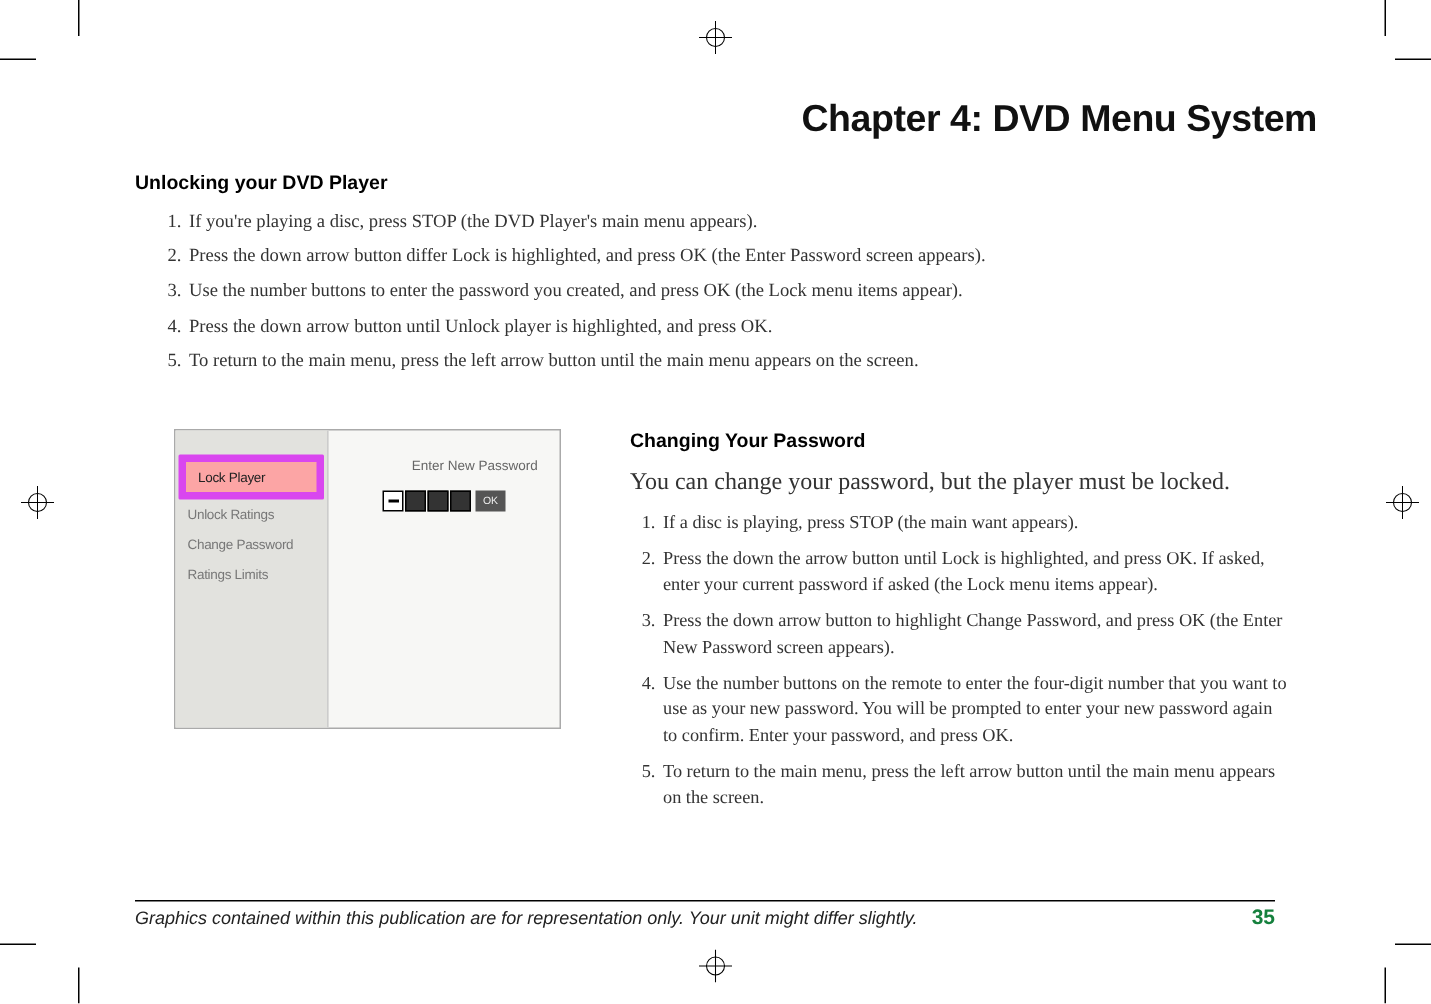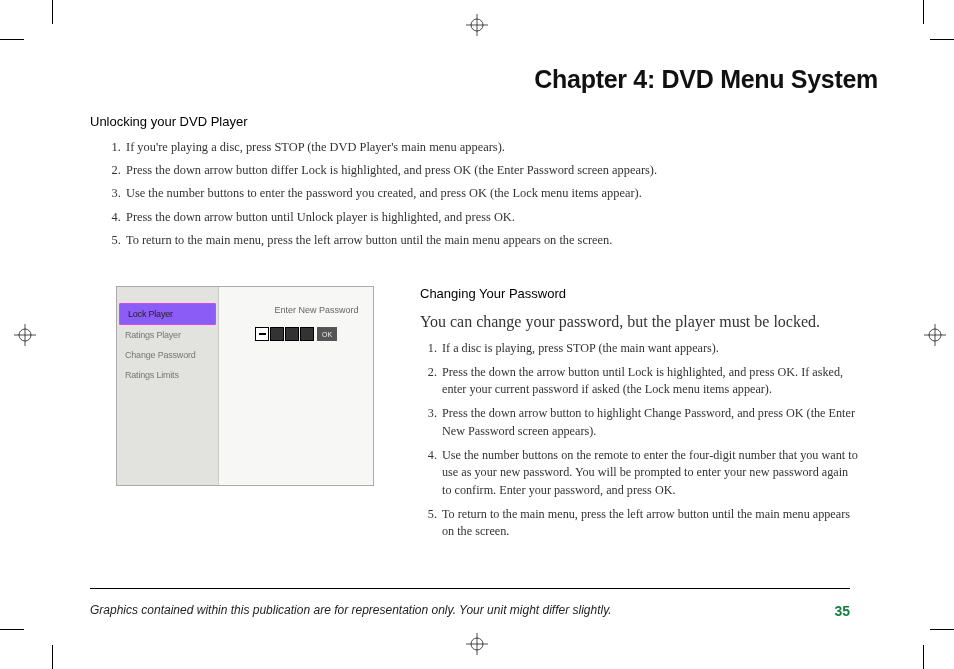--- a/index.html
+++ b/index.html
@@ -36,21 +36,21 @@
       font-family: 'Arial Narrow', Arial, sans-serif;
       font-weight: bold;
       font-size: 25px;
       text-align: right;
       letter-spacing: -0.3px;
       margin-bottom: 20px;
       color: #111;
     }
     .section-h {
       font-family: 'Arial Narrow', Arial, sans-serif;
-      font-weight: normal;
+      font-weight: bold;
       font-size: 13px;
       margin-bottom: 9px;
       color: #000;
     }
     ol.main-list {
       list-style: decimal;
       margin-left: 34px;
       font-size: 12.4px;
       line-height: 1.55;
       color: #333;
@@ -79,23 +79,23 @@
       padding-top: 16px;
     }
     .menu-item {
       font-family: Arial, sans-serif;
       font-size: 9px;
       padding: 5px 8px;
       color: #777;
       letter-spacing: -0.2px;
     }
     .menu-item.selected {
-      background: #8b5cf6;
+      background: #fca5a5;
       color: #222;
-      border: 1px solid #d946ef;
+      border: 5px solid #d946ef;
       margin: 0 2px;
       border-radius: 1px;
     }
     .menu-main {
       flex: 1;
       padding-top: 18px;
       text-align: center;
     }
     .enter-pw-label {
       font-family: Arial, sans-serif;
@@ -151,24 +151,24 @@
       color: #333;
     }
     .right-col ol li { margin-bottom: 6px; padding-left: 2px; }
 
     .footer {
       position: absolute;
       left: 90px;
       bottom: 50px;
       width: 760px;
       border-top: 1.5px solid #000;
-      padding-top: 14px;
+      padding-top: 2px;
       display: flex;
       justify-content: space-between;
-      align-items: flex-start;
+      align-items: flex-end;
     }
     .footer-text {
       font-family: 'Arial Narrow', Arial, sans-serif;
       font-style: italic;
       font-size: 12px;
       color: #222;
     }
     .page-num {
       font-family: 'Arial Narrow', Arial, sans-serif;
       font-weight: bold;
@@ -219,21 +219,21 @@
     <li>Use the number buttons to enter the password you created, and press OK (the Lock menu items appear).</li>
     <li>Press the down arrow button until Unlock player is highlighted, and press OK.</li>
     <li>To return to the main menu, press the left arrow button until the main menu appears on the screen.</li>
   </ol>
 
   <div class="two-col">
     <div class="left-col">
       <div class="screenshot">
         <div class="menu-sidebar">
           <div class="menu-item selected">Lock Player</div>
-          <div class="menu-item">Ratings Player</div>
+          <div class="menu-item">Unlock Ratings</div>
           <div class="menu-item">Change Password</div>
           <div class="menu-item">Ratings Limits</div>
         </div>
         <div class="menu-main">
           <div class="enter-pw-label">Enter New Password</div>
           <div class="pw-boxes">
             <div class="pw-box first"></div>
             <div class="pw-box"></div>
             <div class="pw-box"></div>
             <div class="pw-box"></div>

